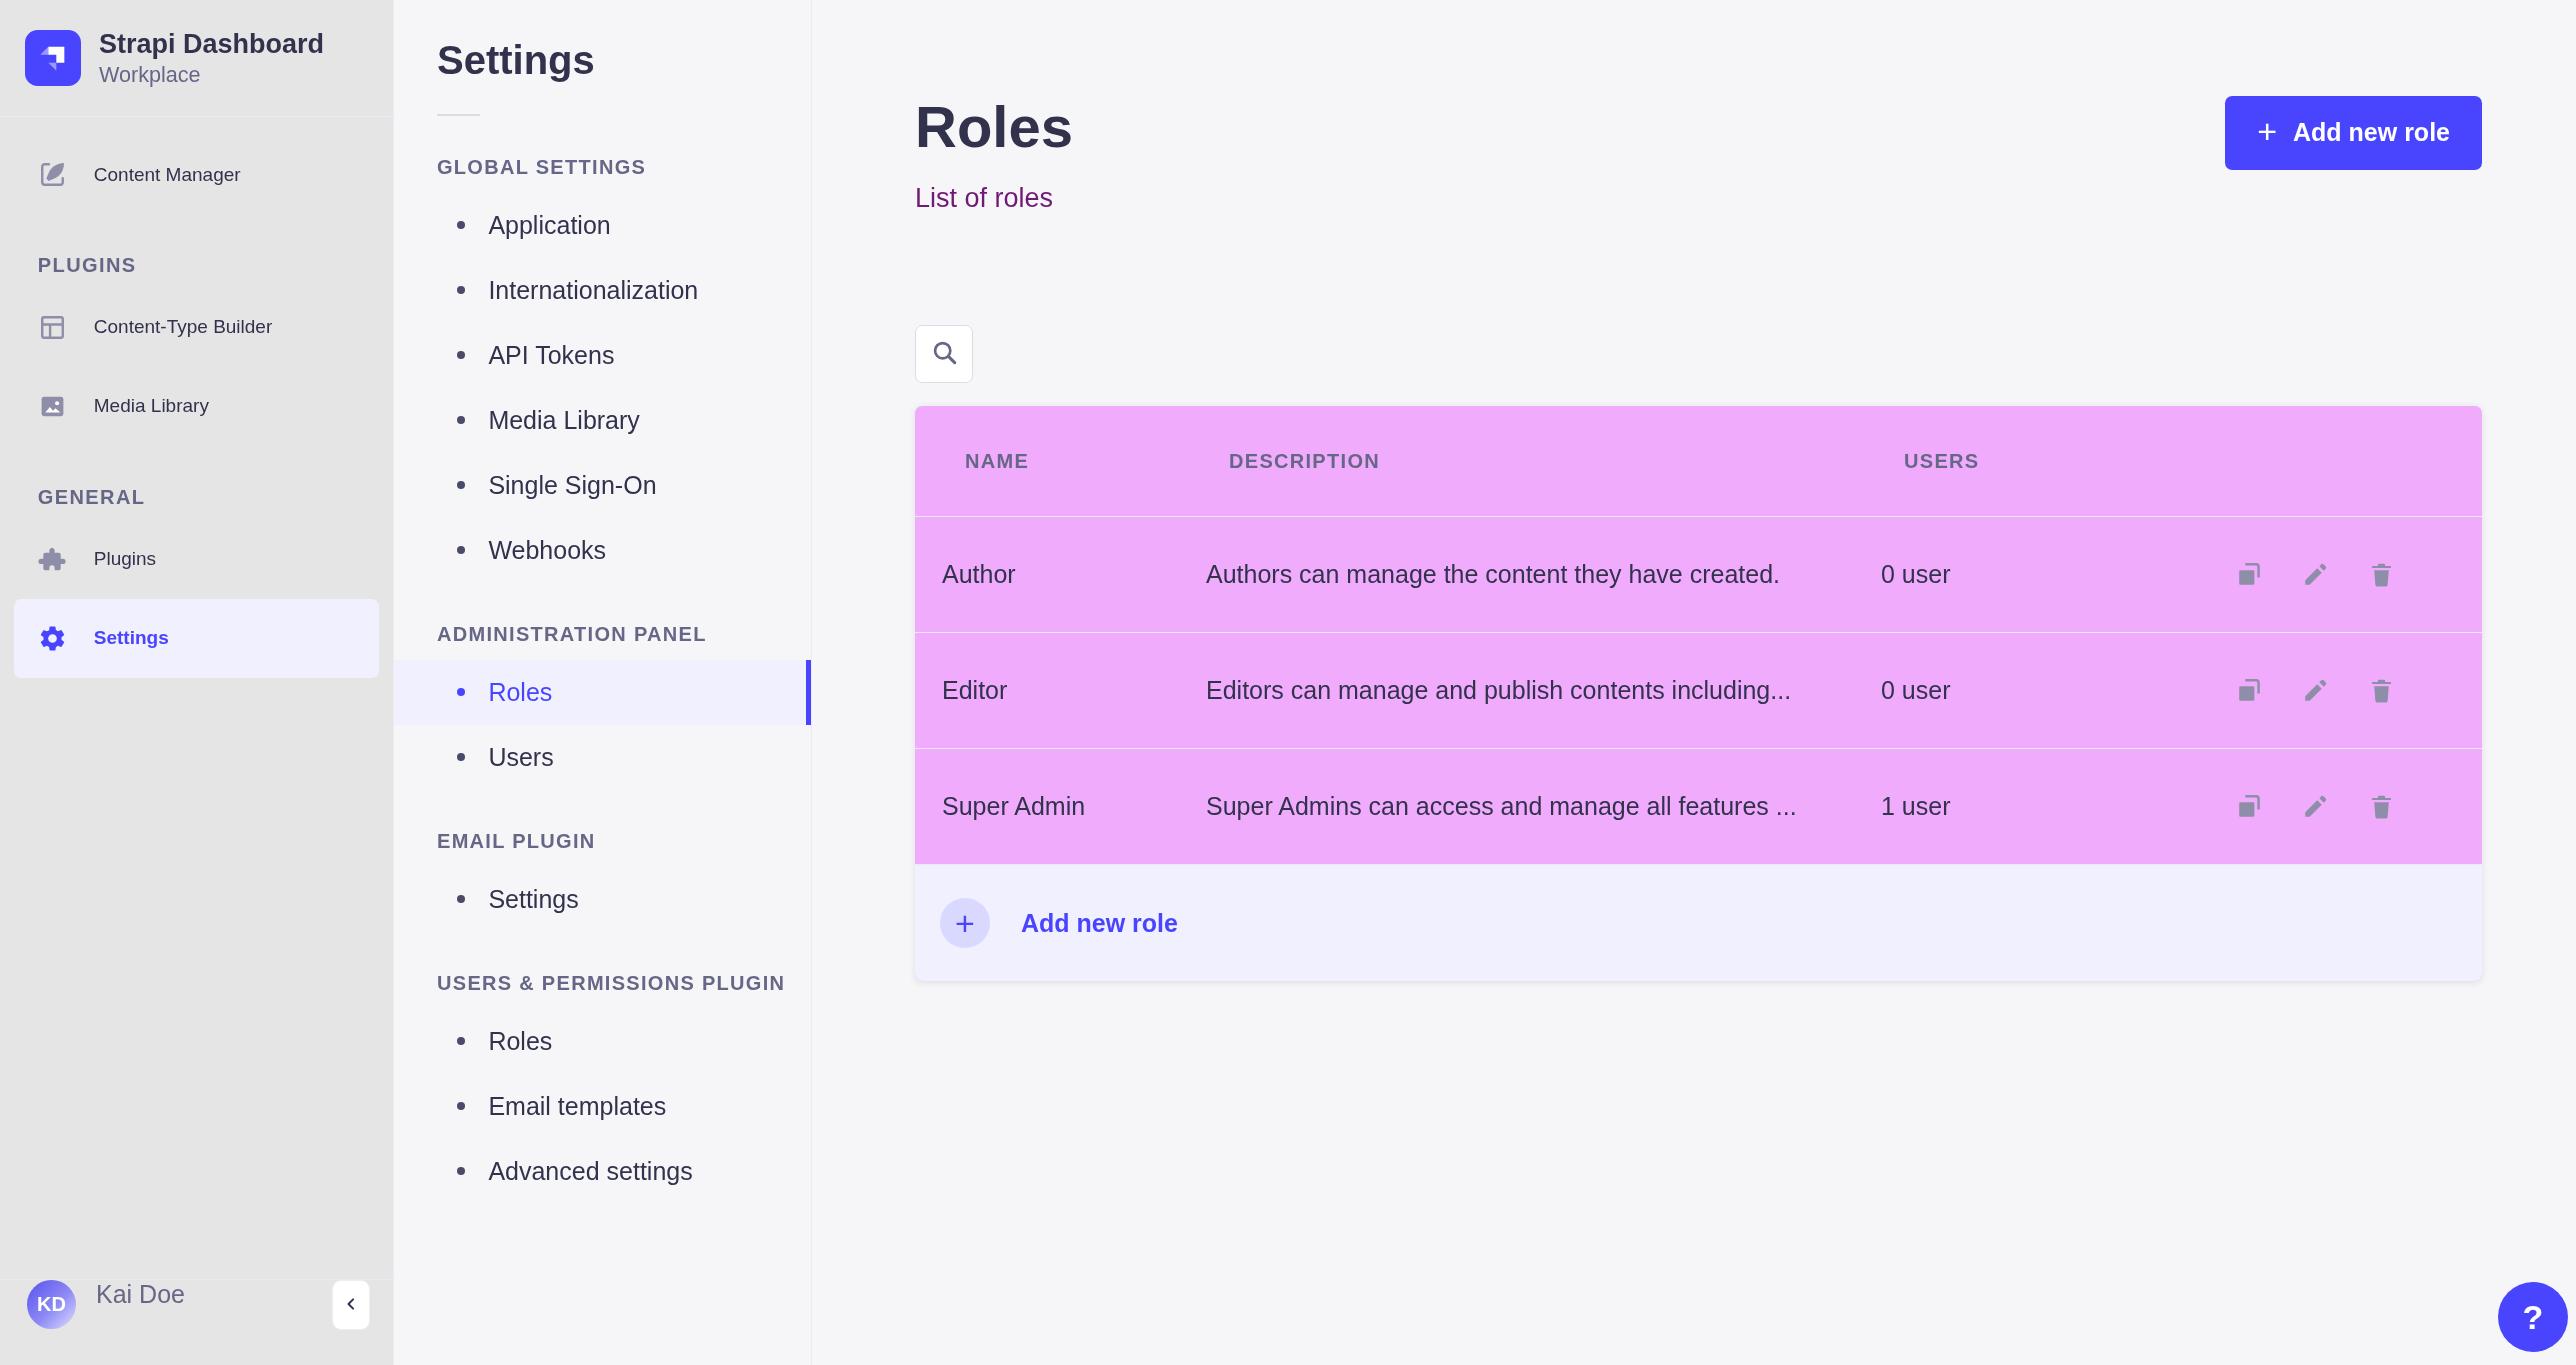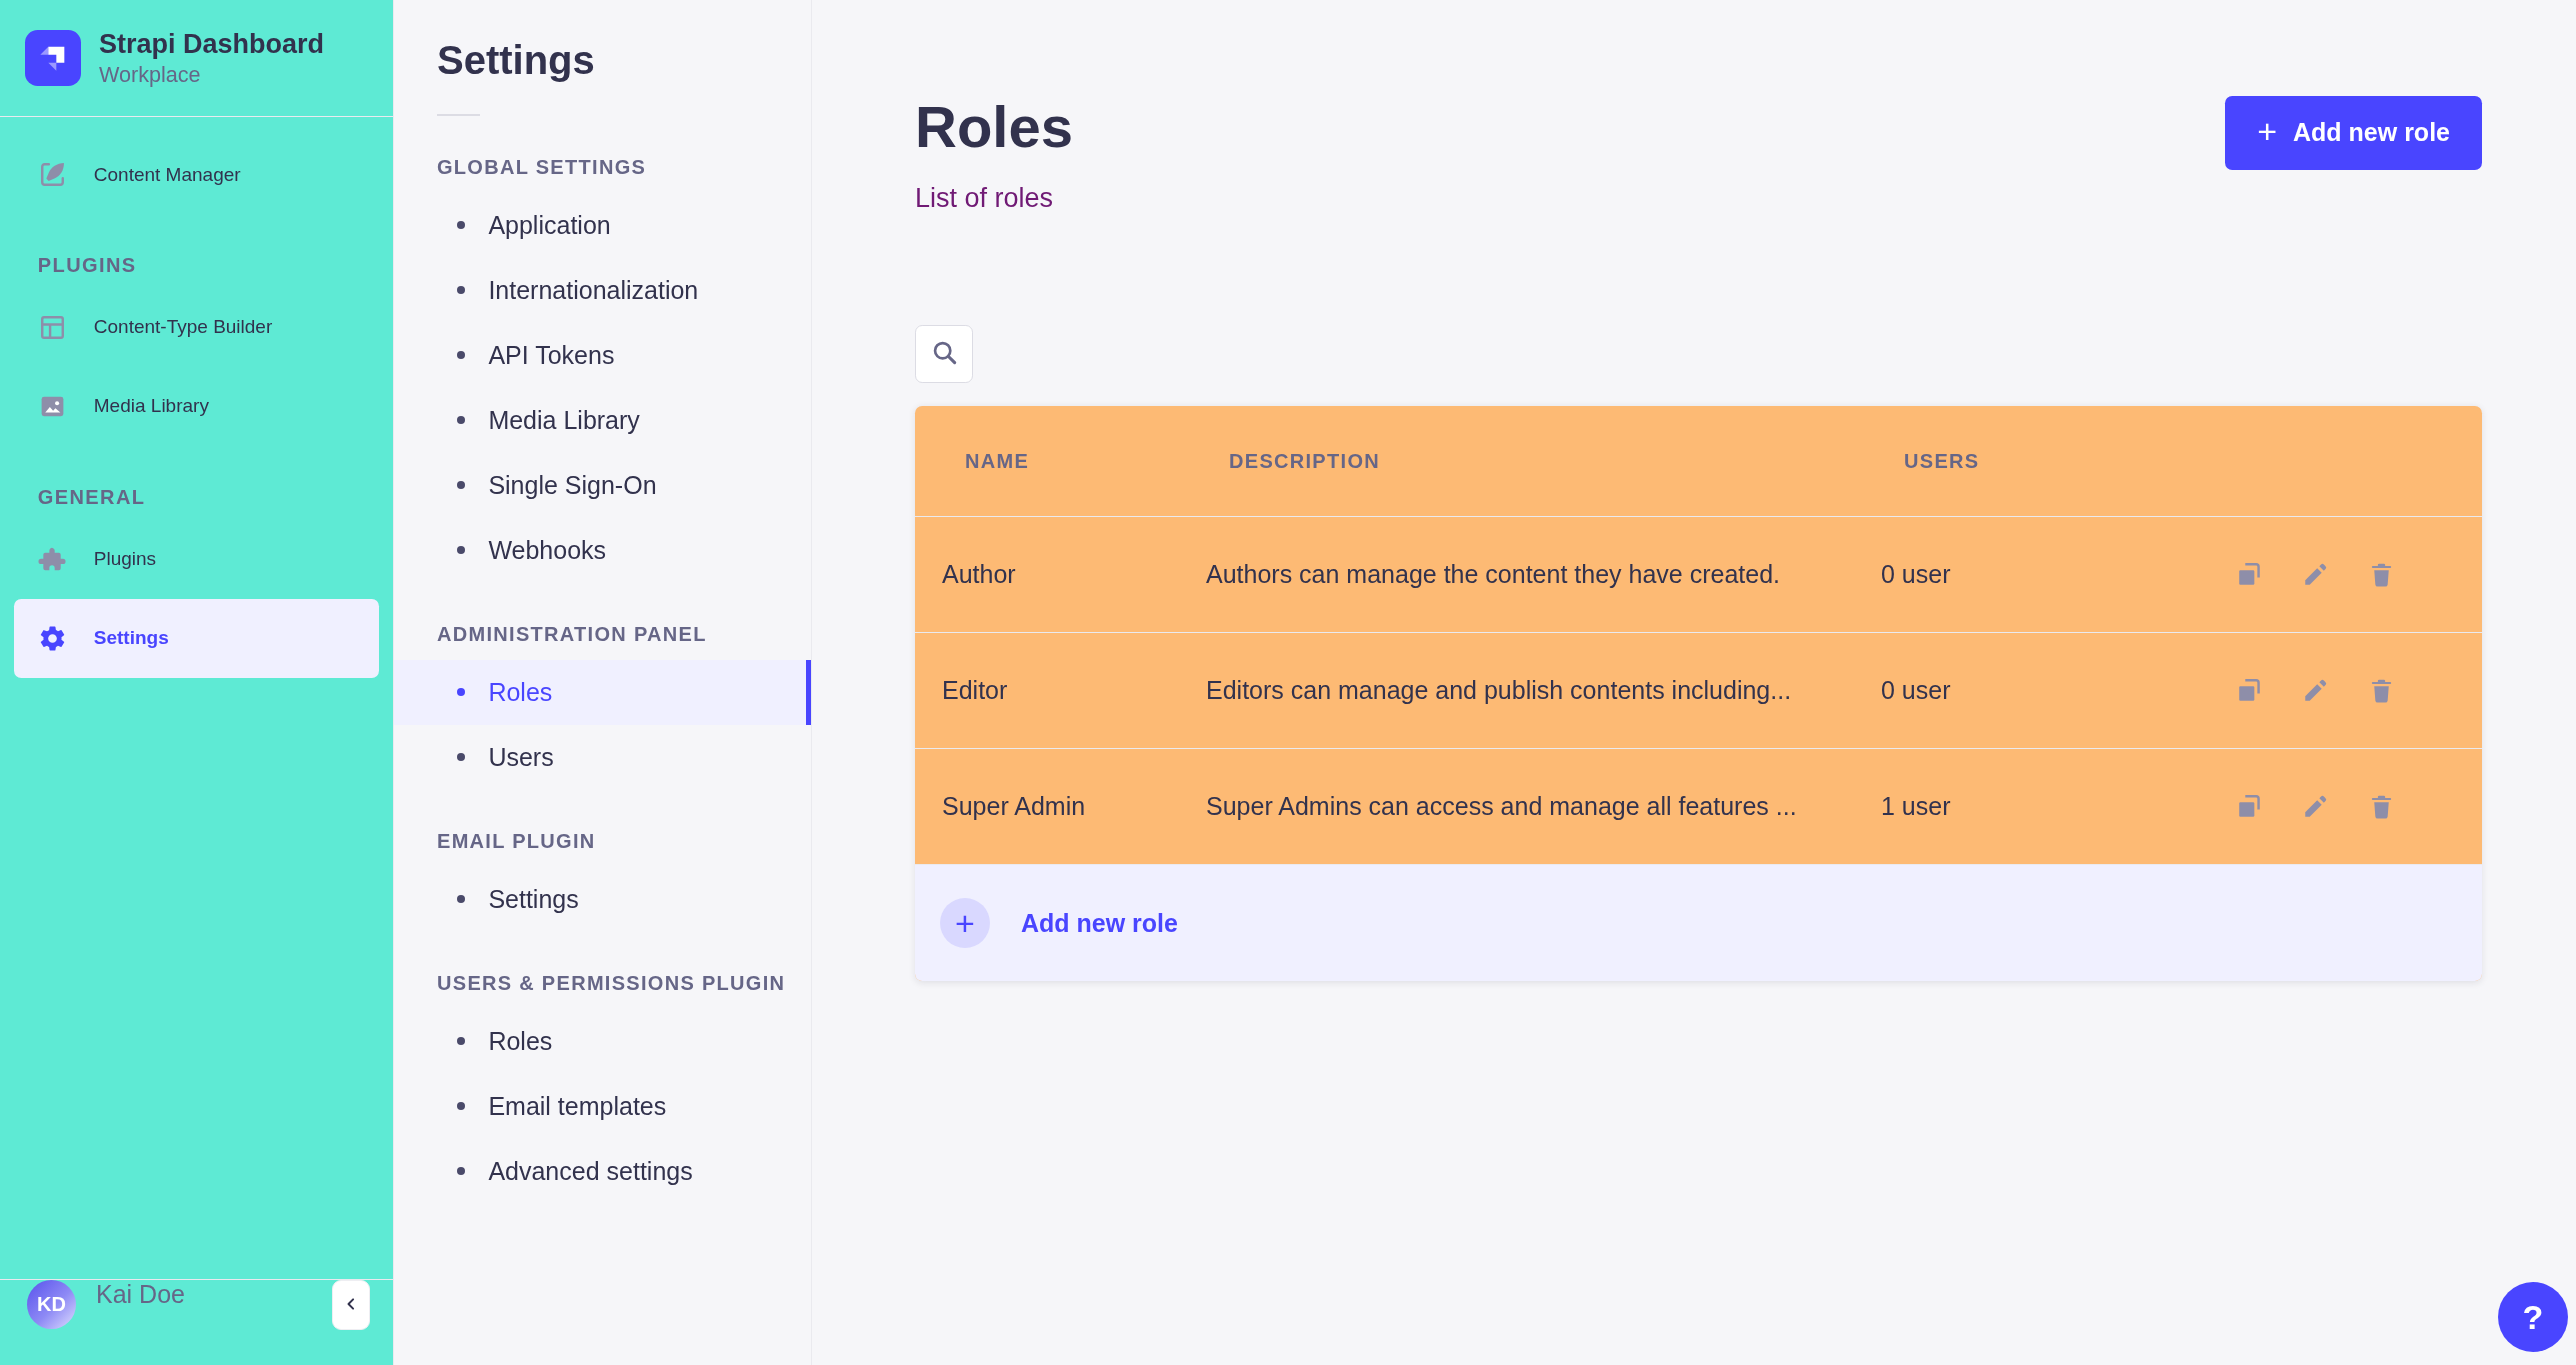--- a/index.html
+++ b/index.html
@@ -7,21 +7,21 @@
   body {
     font-family: "Liberation Sans", sans-serif;
     background: #f6f6f9;
     color: #32324d;
     overflow: hidden;
   }
   .app { display: flex; width: 2576px; height: 1365px; position: relative; }
 
   
   .sidebar {
-    width: 394px; background: #5eead4; border-right: 1.8px solid #eaeaef;
+    width: 394px; background: #e5e5e5; border-right: 1.8px solid #eaeaef;
     display: flex; flex-direction: column; flex-shrink: 0;
   }
   .logo-row {
     height: 117px; border-bottom: 1.8px solid #eaeaef;
     display: flex; align-items: center; gap: 18px; padding: 0 21.6px 0 25px;
   }
   .logo-badge {
     width: 56px; height: 56px; border-radius: 12.6px; background: #4945ff;
     display: flex; align-items: center; justify-content: center; flex-shrink: 0;
   }
@@ -102,21 +102,21 @@
   .add-btn .plus-glyph { font-size: 34px; font-weight: 400; line-height: 1; margin-top: -3.6px; }
 
   .search-btn {
     margin-top: 110px; width: 58px; height: 58px; border-radius: 7.2px;
     background: #ffffff; border: 1.8px solid #dcdce4; color: #666687;
     display: flex; align-items: center; justify-content: center; cursor: pointer;
   }
   .search-btn svg { width: 29px; height: 29px; }
 
   .card {
-    margin-top: 23.4px; background: #fdba74; border-radius: 7.2px;
+    margin-top: 23.4px; background: #f0abfc; border-radius: 7.2px;
     box-shadow: 0 1.8px 7.2px rgba(33,33,52,0.1);
   }
   .tgrid {
     display: grid; grid-template-columns: 264px 675px 1fr 160px;
     align-items: center; padding: 0 86px 0 50px;
   }
   .thead { height: 110px; }
   .thead .th {
     font-size: 20px; font-weight: 700; color: #666687; letter-spacing: 1.3px;
   }

